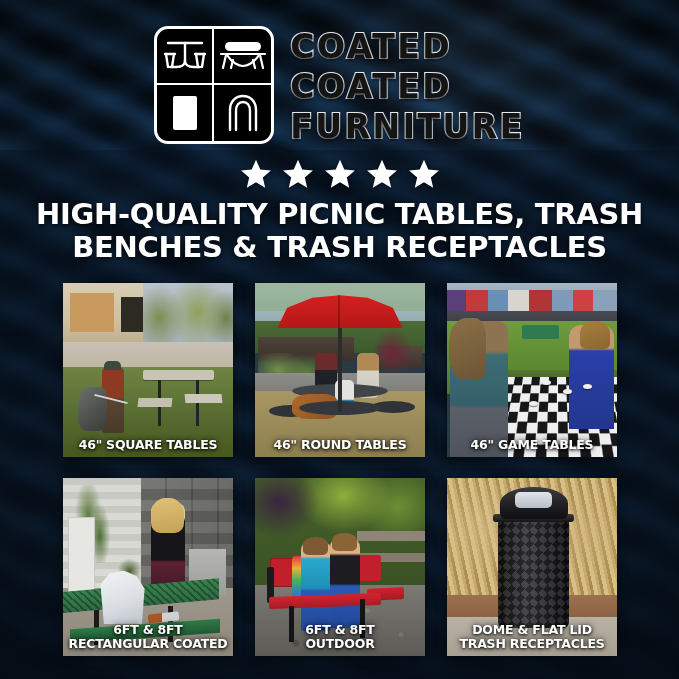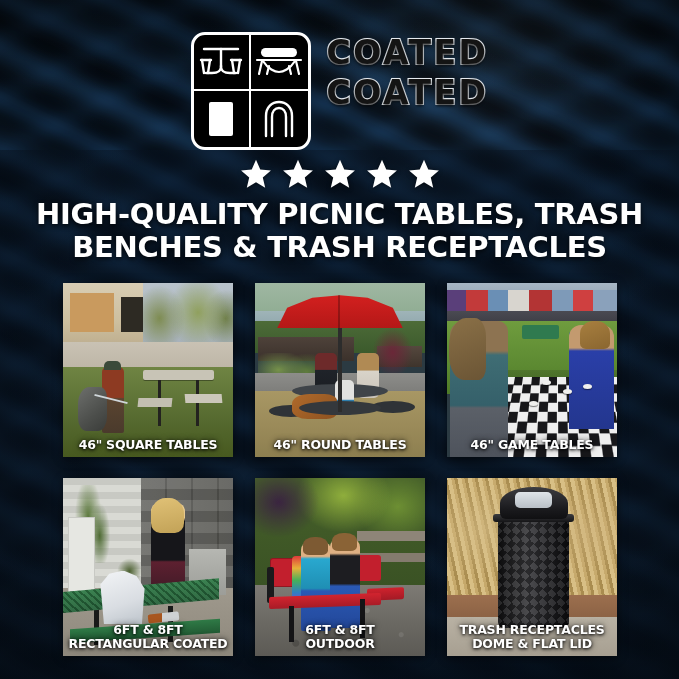--- a/index.html
+++ b/index.html
@@ -67,21 +67,21 @@
   .content {
     position: relative;
     z-index: 5;
     width: 100%;
     height: 100%;
   }
 
   
   .logo-row {
     position: absolute;
-    top: 32px;
+    top: 26px;
     left: 0; right: 0;
     display: flex;
     justify-content: center;
     align-items: flex-start;
     gap: 16px;
   }
   .logo-mark {
     width: 120px;
     height: 118px;
     border: 3px solid #ffffff;
@@ -437,20 +437,21 @@
           <svg width="40" height="42" viewBox="0 0 40 42" fill="none" stroke="#ffffff" stroke-width="2.4" stroke-linecap="round">
             <path d="M7 38 L7 18 C7 9, 13 4, 20 4 C27 4, 33 9, 33 18 L33 38"></path>
             <path d="M13 38 L13 19 C13 13, 16 10, 20 10 C24 10, 27 13, 27 19 L27 38"></path>
           </svg>
         </div>
       </div>
 
       <div class="logo-words">
         <div class="logo-word">COATED</div>
         <div class="logo-word">COATED</div>
+        <div class="logo-word">FURNITURE</div>
       </div>
     </div>
 
     <div class="stars">
       <svg class="star" viewBox="0 0 24 24">
           <polygon fill="#ffffff" points="12,1.3 15.2,8.6 23.2,9.3 17.1,14.6 18.9,22.4 12,18.2 5.1,22.4 6.9,14.6 0.8,9.3 8.8,8.6"></polygon>
         </svg>
       <svg class="star" viewBox="0 0 24 24">
           <polygon fill="#ffffff" points="12,1.3 15.2,8.6 23.2,9.3 17.1,14.6 18.9,22.4 12,18.2 5.1,22.4 6.9,14.6 0.8,9.3 8.8,8.6"></polygon>
         </svg>
@@ -605,20 +606,20 @@
           <div class="band grassblur"></div>
           <div class="band dirt"></div>
           <div class="band walk"></div>
           <div class="obj can"></div>
           <div class="obj canmesh"></div>
           <div class="obj rim"></div>
           <div class="obj dome"></div>
           <div class="obj mouth"></div>
         </div>
         <div class="caption">
+          <span class="cl">DOME &amp; FLAT LID</span>
           <span class="cl">TRASH RECEPTACLES</span>
-          <span class="cl">DOME &amp; FLAT LID</span>
         </div>
       </div>
 
     </div>
   </div>
 </div>
 
 </body></html>

